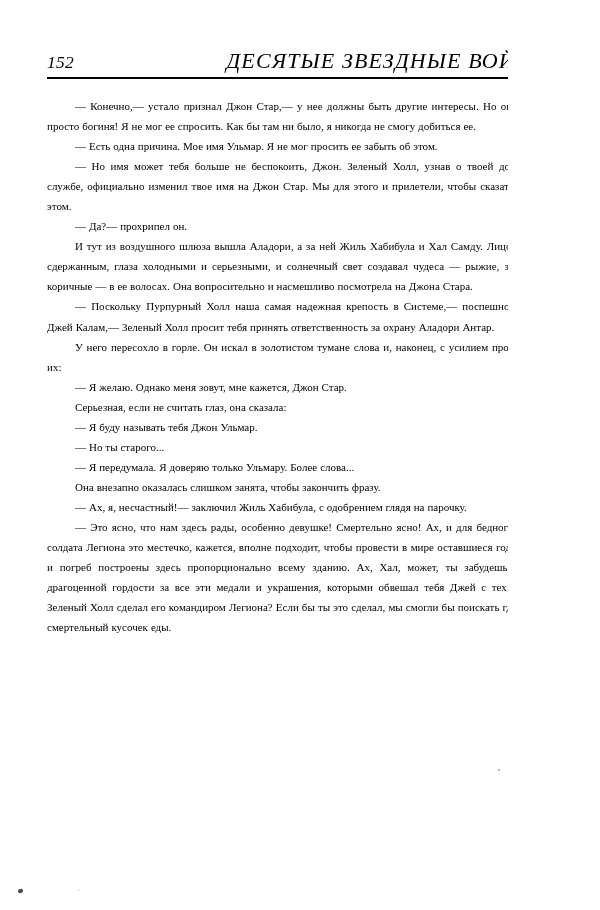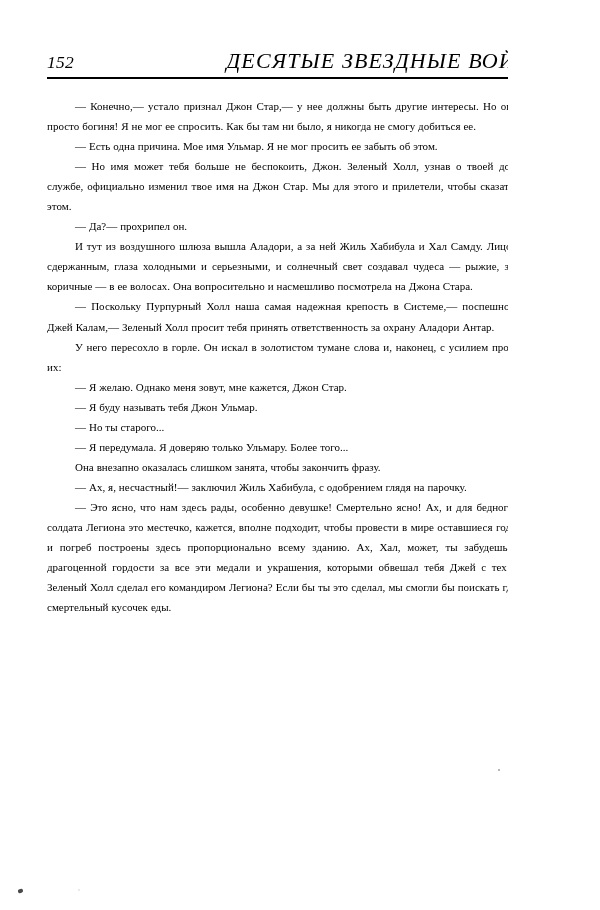--- a/index.html
+++ b/index.html
@@ -94,23 +94,24 @@
 
   <div class="textblock">
       <p class="indent">— Конечно,— устало признал Джон Стар,— у нее должны быть другие интересы. Но она была... просто богиня! Я не мог ее спросить. Как бы там ни было, я никогда не смогу добиться ее.</p>
       <p class="indent">— Есть одна причина. Мое имя Ульмар. Я не мог просить ее забыть об этом.</p>
       <p class="indent">— Но имя может тебя больше не беспокоить, Джон. Зеленый Холл, узнав о твоей доблестной службе, официально изменил твое имя на Джон Стар. Мы для этого и прилетели, чтобы сказать тебе об этом.</p>
       <p class="indent">— Да?— прохрипел он.</p>
       <p class="indent">И тут из воздушного шлюза вышла Аладори, а за ней Жиль Хабибула и Хал Самду. Лицо ее было сдержанным, глаза холодными и серьезными, и солнечный свет создавал чудеса — рыжие, золотые и коричные — в ее волосах. Она вопросительно и насмешливо посмотрела на Джона Стара.</p>
       <p class="indent">— Поскольку Пурпурный Холл наша самая надежная крепость в Системе,— поспешно пояснил Джей Калам,— Зеленый Холл просит тебя принять ответственность за охрану Аладори Антар.</p>
       <p class="indent">У него пересохло в горле. Он искал в золотистом тумане слова и, наконец, с усилием пробормотал их:</p>
       <p class="indent">— Я желаю. Однако меня зовут, мне кажется, Джон Стар.</p>
+      <p class="indent">Серьезная, если не считать глаз, она сказала:</p>
       <p class="indent">— Я буду называть тебя Джон Ульмар.</p>
       <p class="indent">— Но ты старого...</p>
-      <p class="indent">— Я передумала. Я доверяю только Ульмару. Более того...</p>
+      <p class="indent">— Я передумала. Я доверяю только Ульмару. Более слова...</p>
       <p class="indent">Она внезапно оказалась слишком занята, чтобы закончить фразу.</p>
       <p class="indent">— Ах, я, несчастный!— заключил Жиль Хабибула, с одобрением глядя на парочку.</p>
       <p class="indent">— Это ясно, что нам здесь рады, особенно девушке! Смертельно ясно! Ах, и для бедного старого солдата Легиона это местечко, кажется, вполне подходит, чтобы провести в мире оставшиеся годы. Кухня и погреб построены здесь пропорционально всему зданию. Ах, Хал, может, ты забудешь о своей драгоценной гордости за все эти медали и украшения, которыми обвешал тебя Джей с тех пор, как Зеленый Холл сделал его командиром Легиона? Если бы ты это сделал, мы смогли бы поискать где-нибудь смертельный кусочек еды.</p>
     </div>
 
   <div class="speck speck-a"></div>
   <div class="speck speck-b"></div>
   <div class="speck speck-c"></div>
 
 </div>

